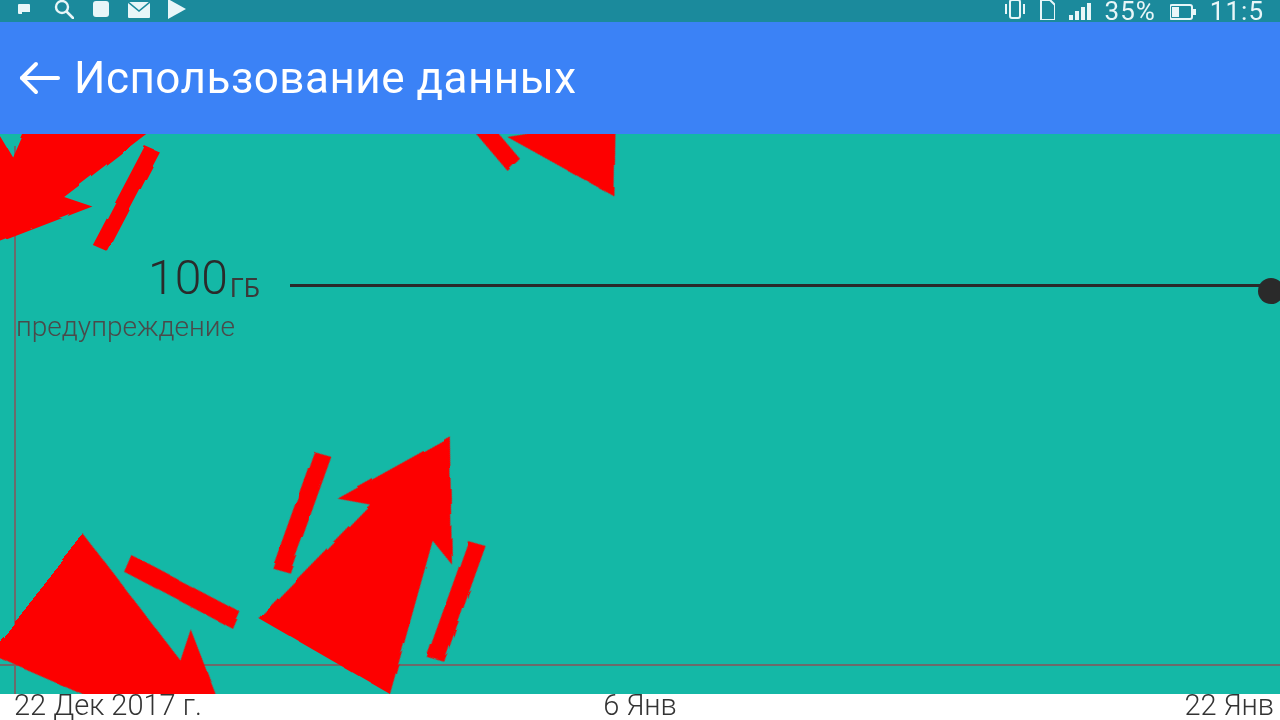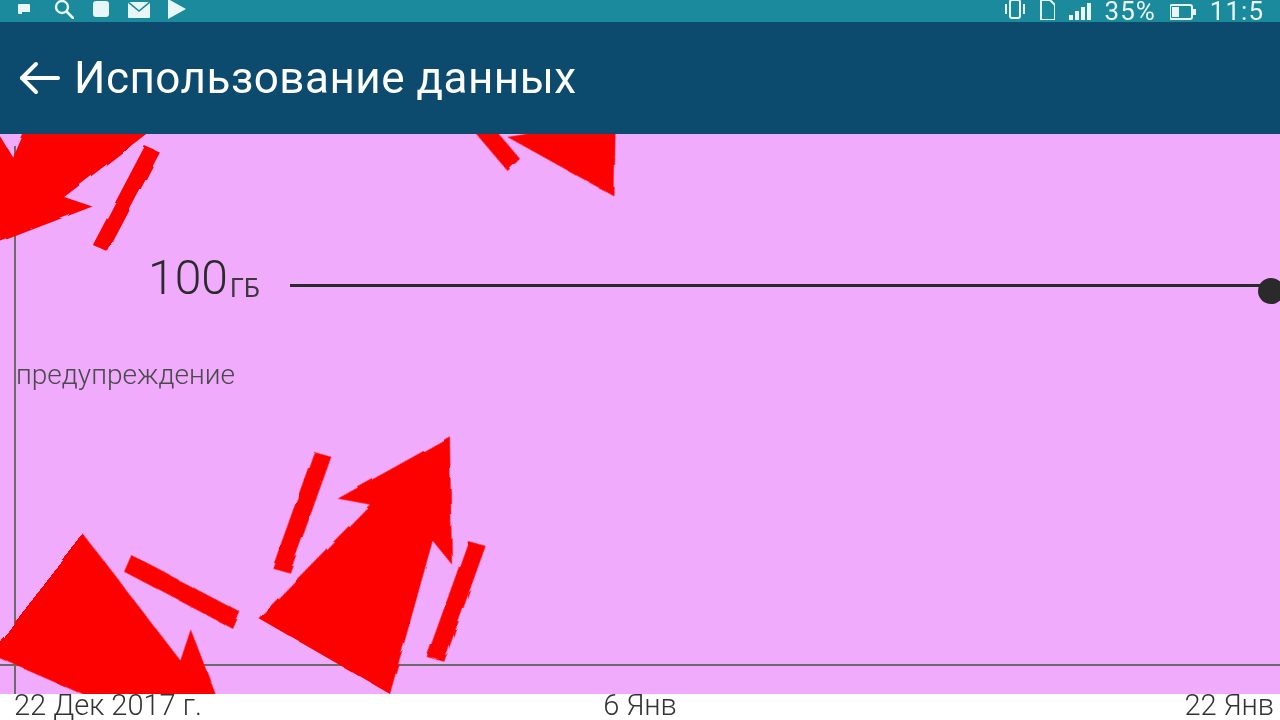--- a/index.html
+++ b/index.html
@@ -15,34 +15,34 @@
       color: #e8f6f8;
       font-size: 18px;
     }
     .status-left { display: flex; gap: 18px; align-items: center; flex: 0 0 auto; }
     .status-right { margin-left: auto; display: flex; gap: 14px; align-items: center; }
     .status-right span { font-size: 26px; font-weight: 400; letter-spacing: 1px; color: #e8f6f8; }
 
     
     .title-bar {
       height: 112px;
-      background: #0c4a6e;
+      background: #3b82f6;
       display: flex;
       align-items: center;
       padding: 0 10px;
       color: #fff;
     }
     .back-arrow { width: 58px; height: 58px; display: flex; align-items: center; justify-content: center; cursor: pointer; }
     .title-text { font-size: 44px; font-weight: 400; margin-left: 6px; letter-spacing: 0.5px; }
     .options { margin-left: auto; font-size: 38px; font-weight: 400; letter-spacing: 1px; padding-right: 8px; cursor: pointer; }
 
     
     .chart-area {
       position: relative;
-      background: #f0abfc;
+      background: #14b8a6;
       height: 560px;
       width: 100%;
     }
     .y-axis-line {
       position: absolute;
       left: 14px;
       top: 12px;
       bottom: 0px;
       width: 2px;
       background: #6b6b6b;
@@ -79,21 +79,20 @@
       font-size: 25px;
       color: #3a3a3a;
     }
     .warning-label {
       position: absolute;
       left: 16px;
       top: 176px;
       font-size: 28px;
       color: #4a4a4a;
       font-weight: 300;
-      margin-top: 48px;
     }
 
     
     .x-axis {
       position: absolute;
       left: 0; right: 0;
       bottom: 0;
       height: 30px;
       border-top: 2px solid #6b6b6b;
     }

